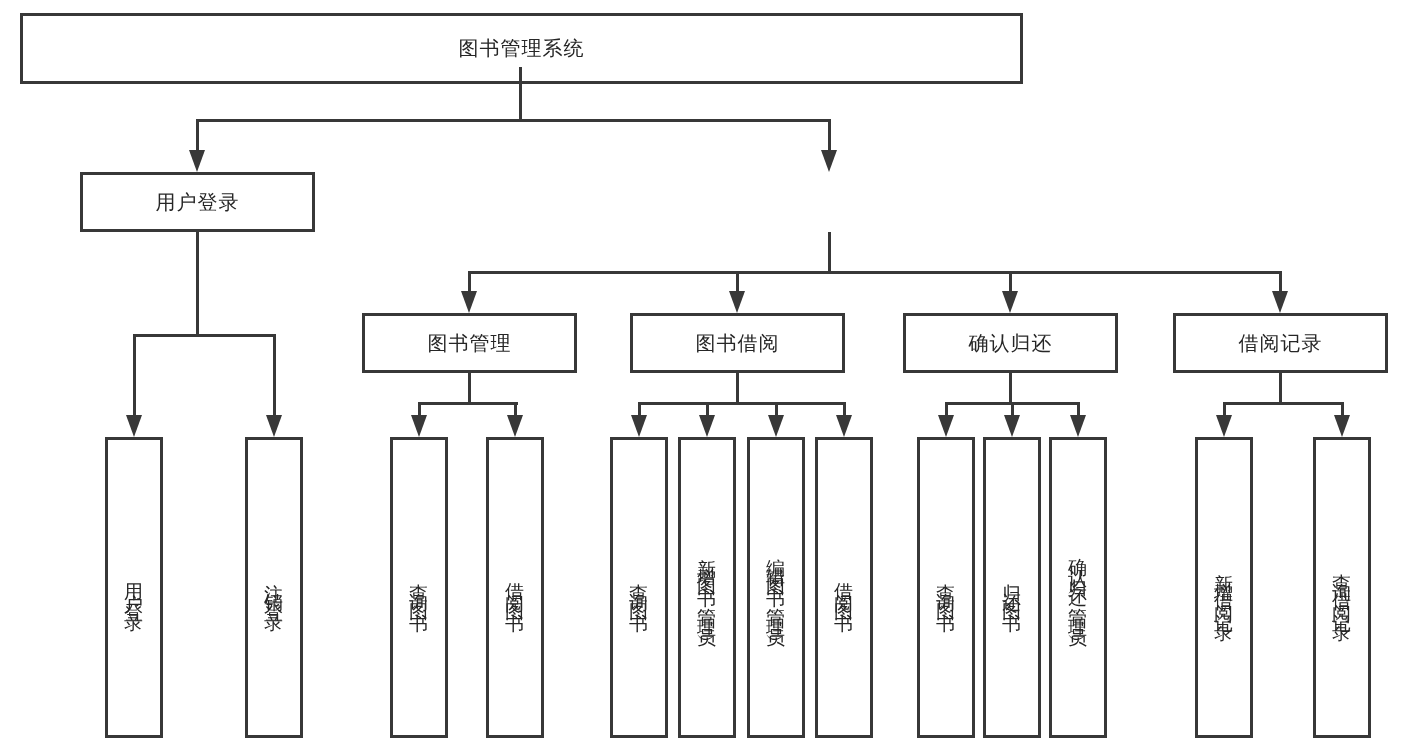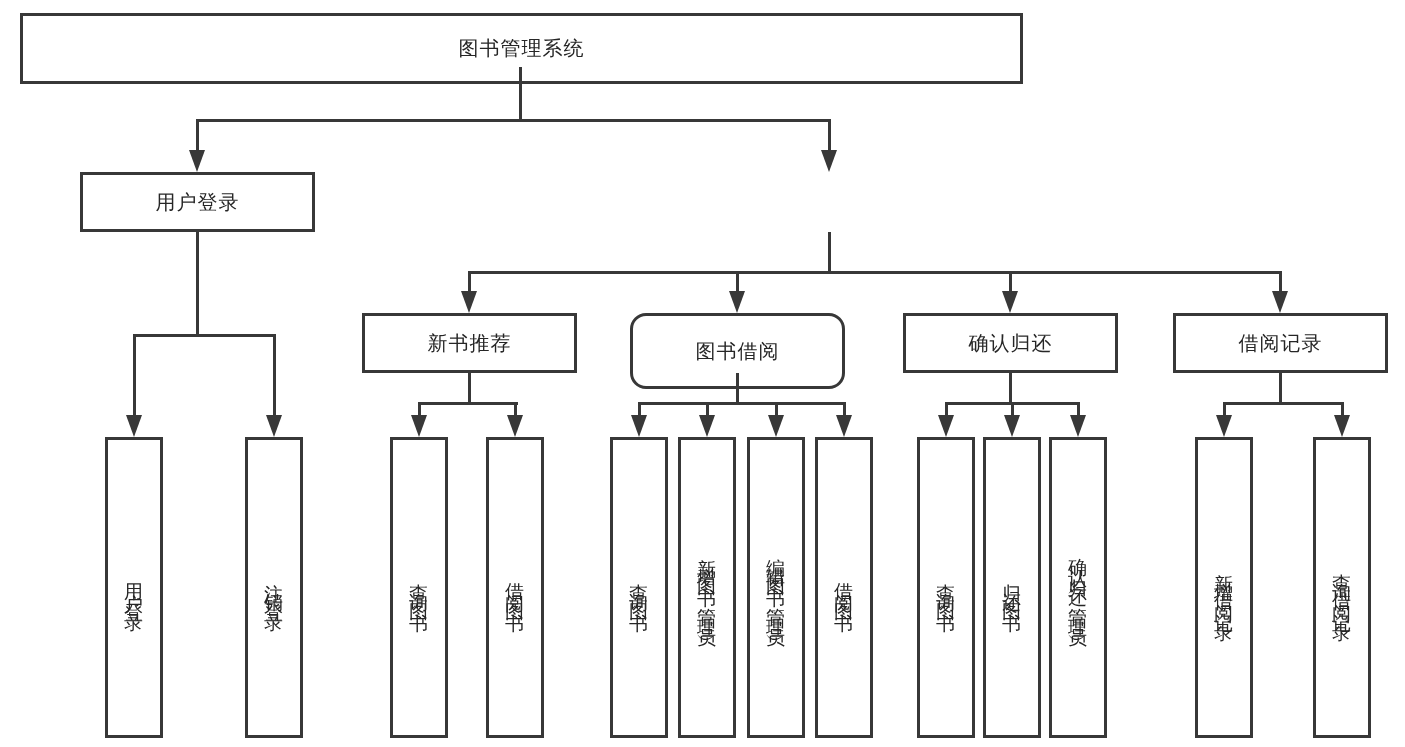--- a/index.html
+++ b/index.html
@@ -84,23 +84,23 @@
   <div class="vl" style="left:468px; top:271px; height:22px;"></div>
   <div class="ah" style="left:461px; top:291px;"></div>
   <div class="vl" style="left:736px; top:271px; height:22px;"></div>
   <div class="ah" style="left:729px; top:291px;"></div>
   <div class="vl" style="left:1009px; top:271px; height:22px;"></div>
   <div class="ah" style="left:1002px; top:291px;"></div>
   <div class="vl" style="left:1279px; top:271px; height:22px;"></div>
   <div class="ah" style="left:1272px; top:291px;"></div>
 
   <div class="box" style="left:362px; top:313px; width:215px; height:60px;">
-    <span class="hlabel">新书推荐</span>
+    <span class="hlabel">图书管理</span>
   </div>
-  <div class="box" style="left:630px; top:313px; width:215px; height:76px;border-radius:16px;">
+  <div class="box" style="left:630px; top:313px; width:215px; height:60px;">
     <span class="hlabel">图书借阅</span>
   </div>
   <div class="box" style="left:903px; top:313px; width:215px; height:60px;">
     <span class="hlabel">确认归还</span>
   </div>
   <div class="box" style="left:1173px; top:313px; width:215px; height:60px;">
     <span class="hlabel">借阅记录</span>
   </div>
 
   <div class="vl" style="left:468px; top:373px; height:32px;"></div>

